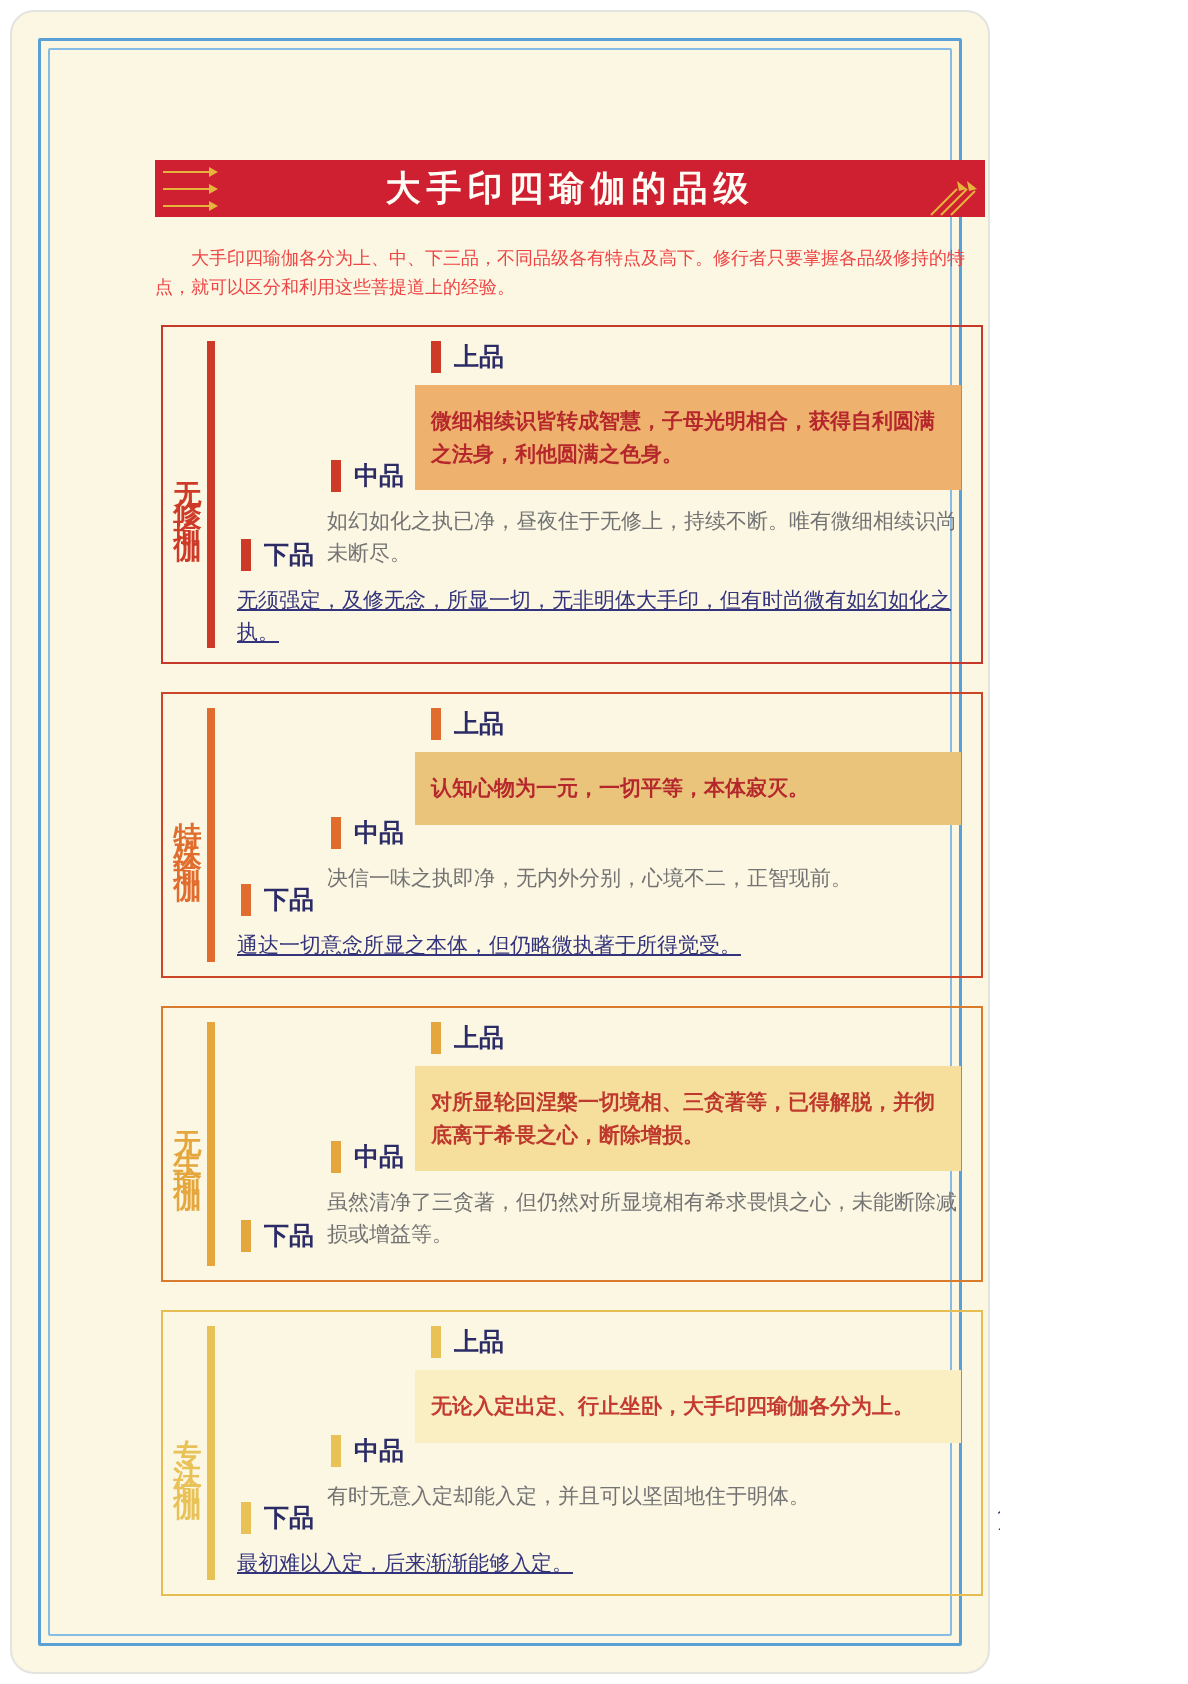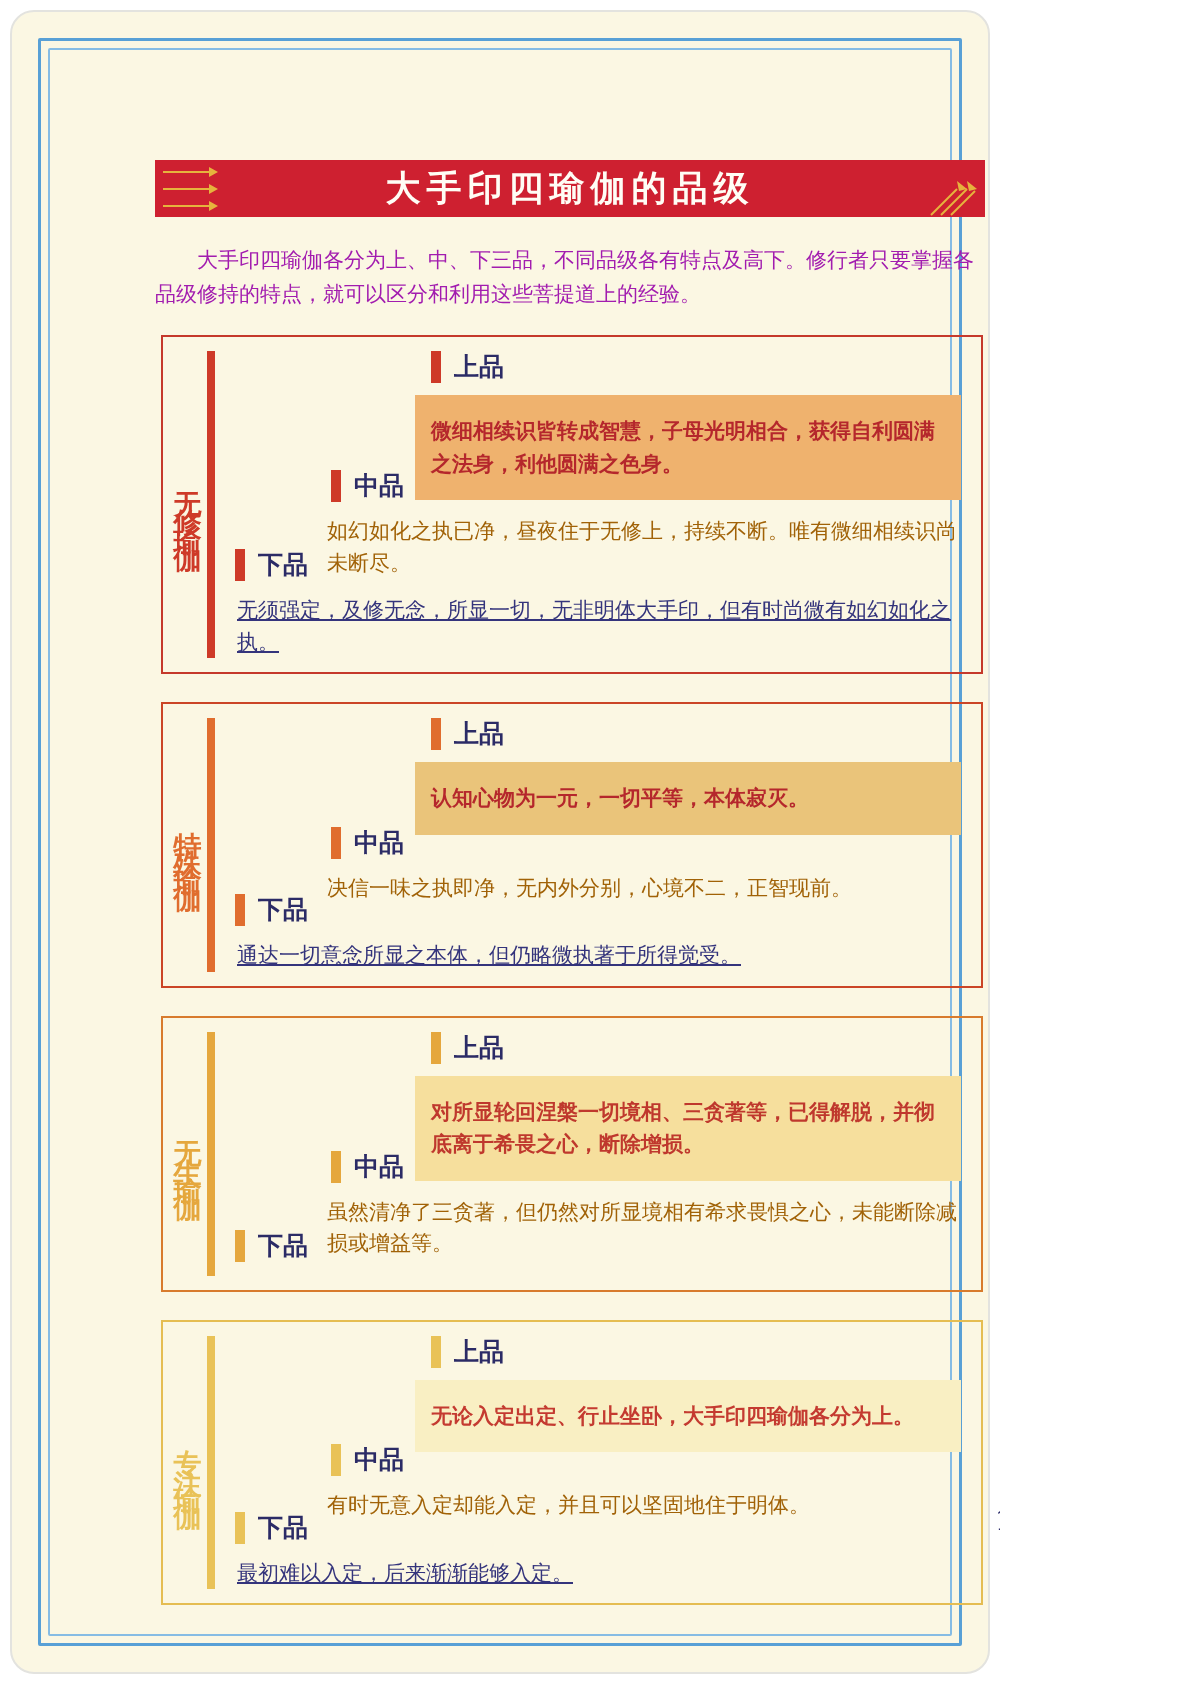--- a/index.html
+++ b/index.html
@@ -14,38 +14,38 @@
   
   .banner { position:relative; height:57px; background:#ce2030; display:flex; align-items:center; justify-content:center; }
   .banner-title { color:#fffdf5; font-size:35px; font-weight:bold; letter-spacing:6px; }
   .arrows-left { position:absolute; left:8px; top:50%; transform:translateY(-50%); display:flex; flex-direction:column; gap:7px; }
   .arrows-left .arow { display:flex; align-items:center; }
   .arrows-left .aline { width:46px; height:2px; background:#e6b33d; }
   .arrows-left .ahead { width:0; height:0; border-left:9px solid #e6b33d; border-top:5px solid transparent; border-bottom:5px solid transparent; }
   .arrows-right { position:absolute; right:8px; bottom:0; }
 
   
-  .intro { margin:26px 2px 24px 0; font-size:21px; line-height:1.62; color:#a21caf; text-indent:2em; }
+  .intro { margin:26px 2px 24px 0; font-size:18px; line-height:1.62; color:#ef4444; text-indent:2em; }
 
   
   .box { position:relative; margin:0 2px 28px 6px; border:2px solid var(--border); padding:14px 20px 14px 0; min-height:248px; background:transparent; }
   .v-label { position:absolute; left:10px; top:50%; transform:translateY(-50%); writing-mode:vertical-rl; text-orientation:upright; font-size:28px; font-weight:bold; color:var(--accent); letter-spacing:18px; line-height:1; }
   .v-bar { position:absolute; left:44px; top:14px; bottom:14px; width:8px; background:var(--accent); }
   .box-content { margin-left:72px; position:relative; }
 
   .grade { display:inline-flex; align-items:center; gap:13px; font-size:25px; font-weight:bold; color:#2b2b66; line-height:1.2; }
   .gbar { display:inline-block; width:10px; height:32px; background:var(--accent); }
 
   .row-top { margin-left:196px; margin-bottom:8px; }
   .hl { margin-left:180px; background:var(--hlbg); color:var(--hltext); font-weight:bold; font-size:21px; line-height:1.55; padding:20px 16px; margin-bottom:16px; }
   .gfloat { height:0; overflow:visible; }
   .gfloat .grade { position:relative; top:-46px; }
   .mid-pos .grade { left:96px;justify-content:flex-end; }
-  .low-pos .grade { left:0; }
-  .mid-text { margin-left:92px; font-size:21px; line-height:1.5; color:#a16207; margin-bottom:16px; }
+  .low-pos .grade { left:6px; }
+  .mid-text { margin-left:92px; font-size:21px; line-height:1.5; color:#737373; margin-bottom:16px; }
   .low-text { margin-left:2px; font-size:21px; line-height:1.5; color:#34347c;text-decoration:underline; }
   .box.airy .hl { margin-bottom:38px; }
   .box.airy .mid-text { margin-bottom:36px; }
 
   
   .sidebar { position:absolute; left:1032px; top:556px; width:52px; display:flex; flex-direction:column; align-items:center; }
   .chapter { writing-mode:vertical-rl; text-orientation:upright; font-size:25px; font-weight:bold; color:#2c2c6a; letter-spacing:8px; line-height:1; }
   .chapter-title { margin-top:18px; writing-mode:vertical-rl; text-orientation:upright; font-size:22px; font-weight:bold; color:#2c2c6a; letter-spacing:4px; line-height:1; }
   .side-decor { margin-top:42px; }
   .watermark { margin-top:16px; writing-mode:vertical-rl; text-orientation:upright; font-size:19px; color:rgba(222,140,62,0.55); letter-spacing:2px; line-height:1; }

